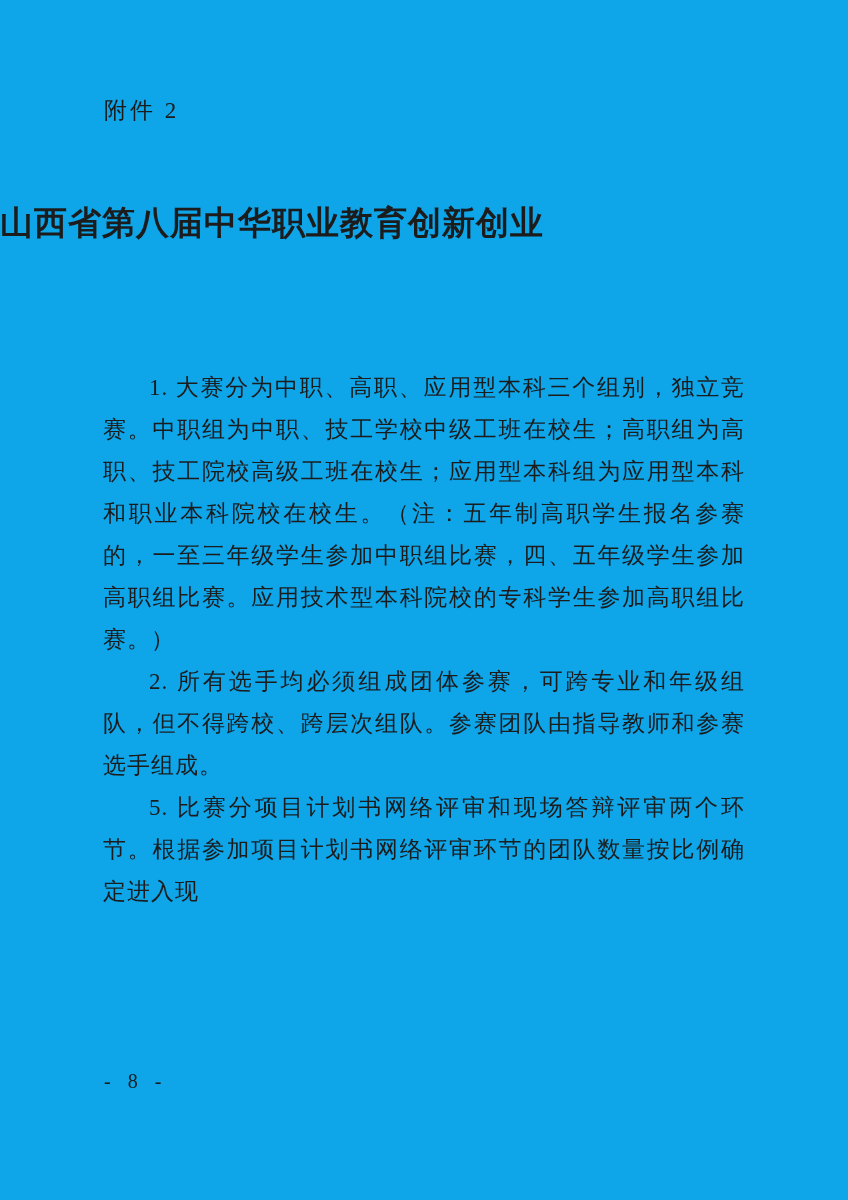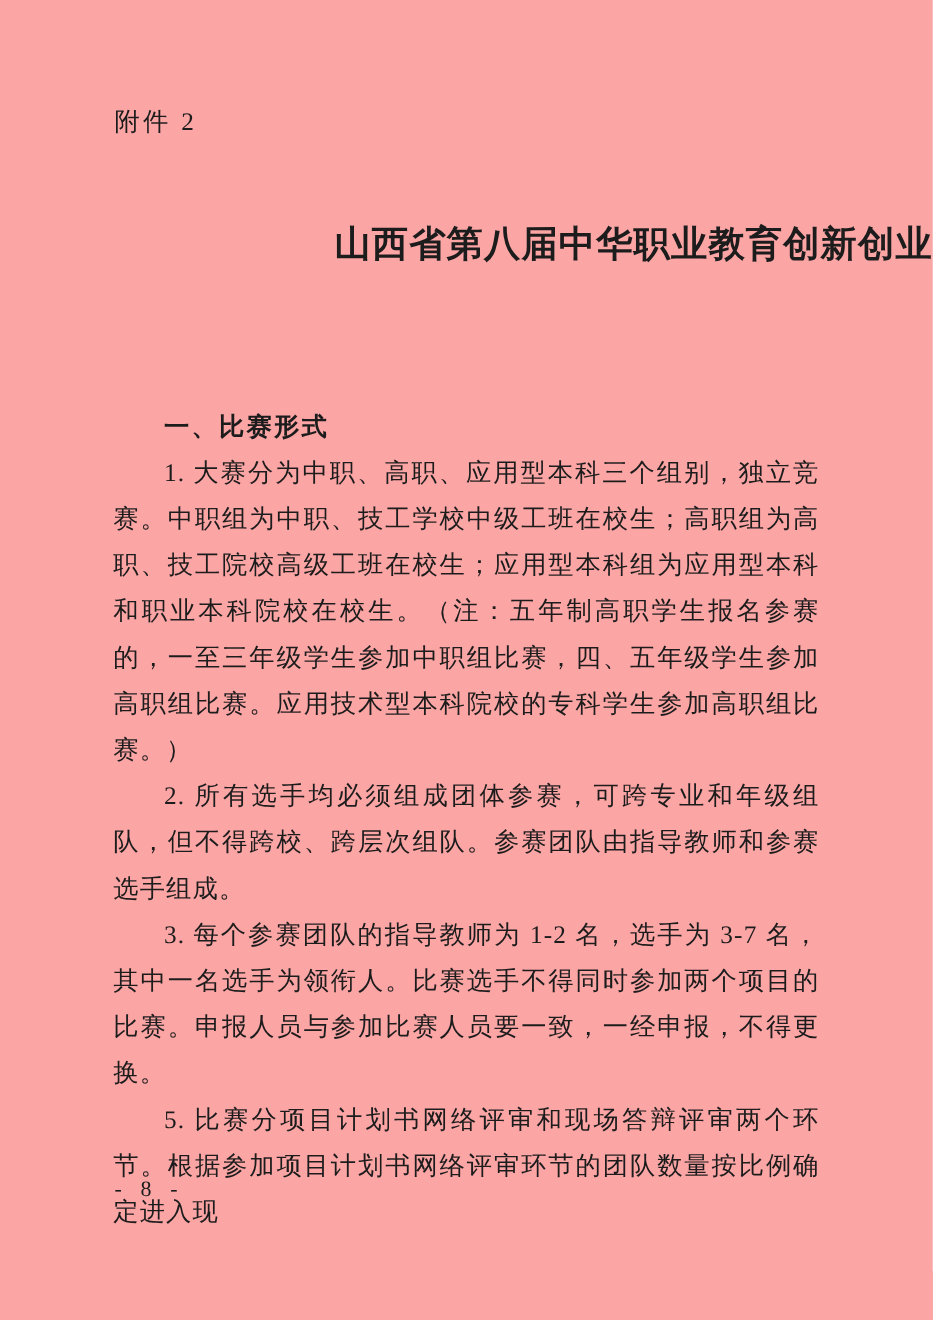--- a/index.html
+++ b/index.html
@@ -5,41 +5,41 @@
   html, body {
     margin: 0;
     padding: 0;
     background: #f0f0f0;
   }
   .page {
     position: relative;
     width: 848px;
     height: 1200px;
     margin: 0 auto;
-    background: #fca5a5;
+    background: #0ea5e9;
     color: #1c1c1c;
     font-family: "Liberation Serif", "DejaVu Serif", serif;
     overflow: hidden;
     box-sizing: border-box;
   }
   .attachment-label {
     position: absolute;
     left: 104px;
     top: 96px;
     font-size: 23px;
     letter-spacing: 3px;
     line-height: 30px;
   }
   .doc-title {
     position: absolute;
     left: 0;
     right: 0;
     top: 190px;
     margin: 0;
-    text-align: right;
+    text-align: left;
     font-size: 33px;
     font-weight: bold;
     line-height: 67px;
     letter-spacing: 1px;
   }
   .doc-title .title-line {
     display: block;
   }
   .doc-body {
     position: absolute;
@@ -78,22 +78,20 @@
 
 <div class="page">
 
   <div class="attachment-label">附件 2</div>
 
   <h1 class="doc-title">
     <span class="title-line">山西省第八届中华职业教育创新创业</span>
   </h1>
 
   <div class="doc-body">
-    <h2 class="section-heading">一、比赛形式</h2>
     <p class="para">1. 大赛分为中职、高职、应用型本科三个组别，独立竞赛。中职组为中职、技工学校中级工班在校生；高职组为高职、技工院校高级工班在校生；应用型本科组为应用型本科和职业本科院校在校生。（注：五年制高职学生报名参赛的，一至三年级学生参加中职组比赛，四、五年级学生参加高职组比赛。应用技术型本科院校的专科学生参加高职组比赛。）</p>
     <p class="para">2. 所有选手均必须组成团体参赛，可跨专业和年级组队，但不得跨校、跨层次组队。参赛团队由指导教师和参赛选手组成。</p>
-    <p class="para">3. 每个参赛团队的指导教师为 1-2 名，选手为 3-7 名，其中一名选手为领衔人。比赛选手不得同时参加两个项目的比赛。申报人员与参加比赛人员要一致，一经申报，不得更换。</p>
     <p class="para">5. 比赛分项目计划书网络评审和现场答辩评审两个环节。根据参加项目计划书网络评审环节的团队数量按比例确定进入现</p>
   </div>
 
   <div class="page-number">- 8 -</div>
 
 </div>
 
 </body></html>

